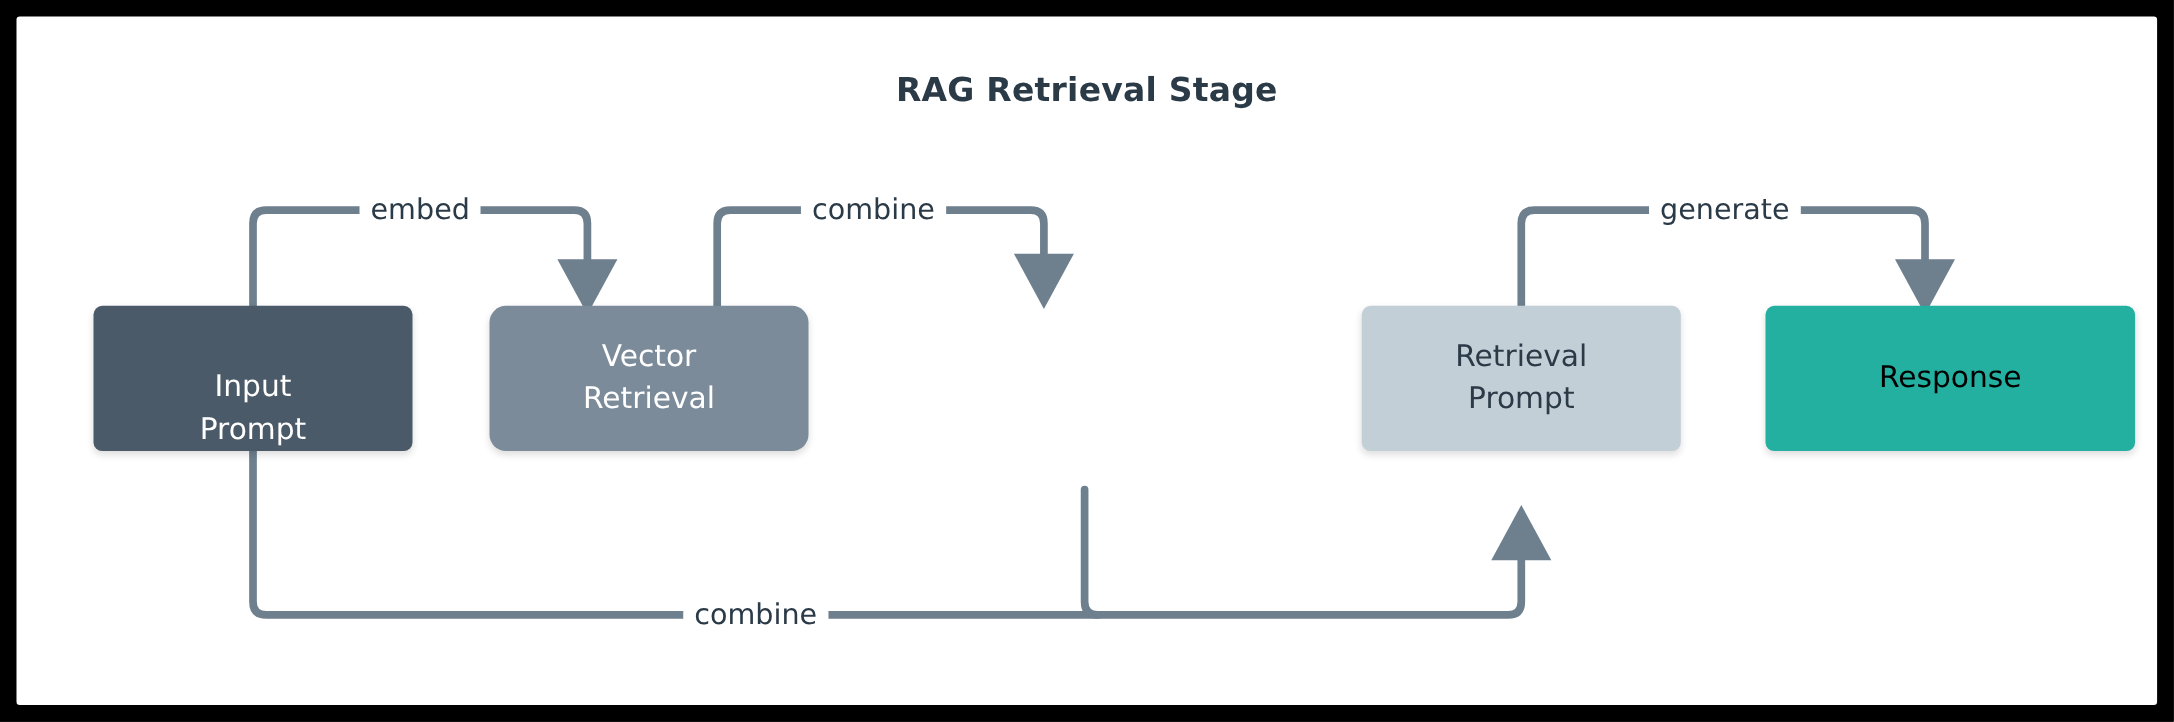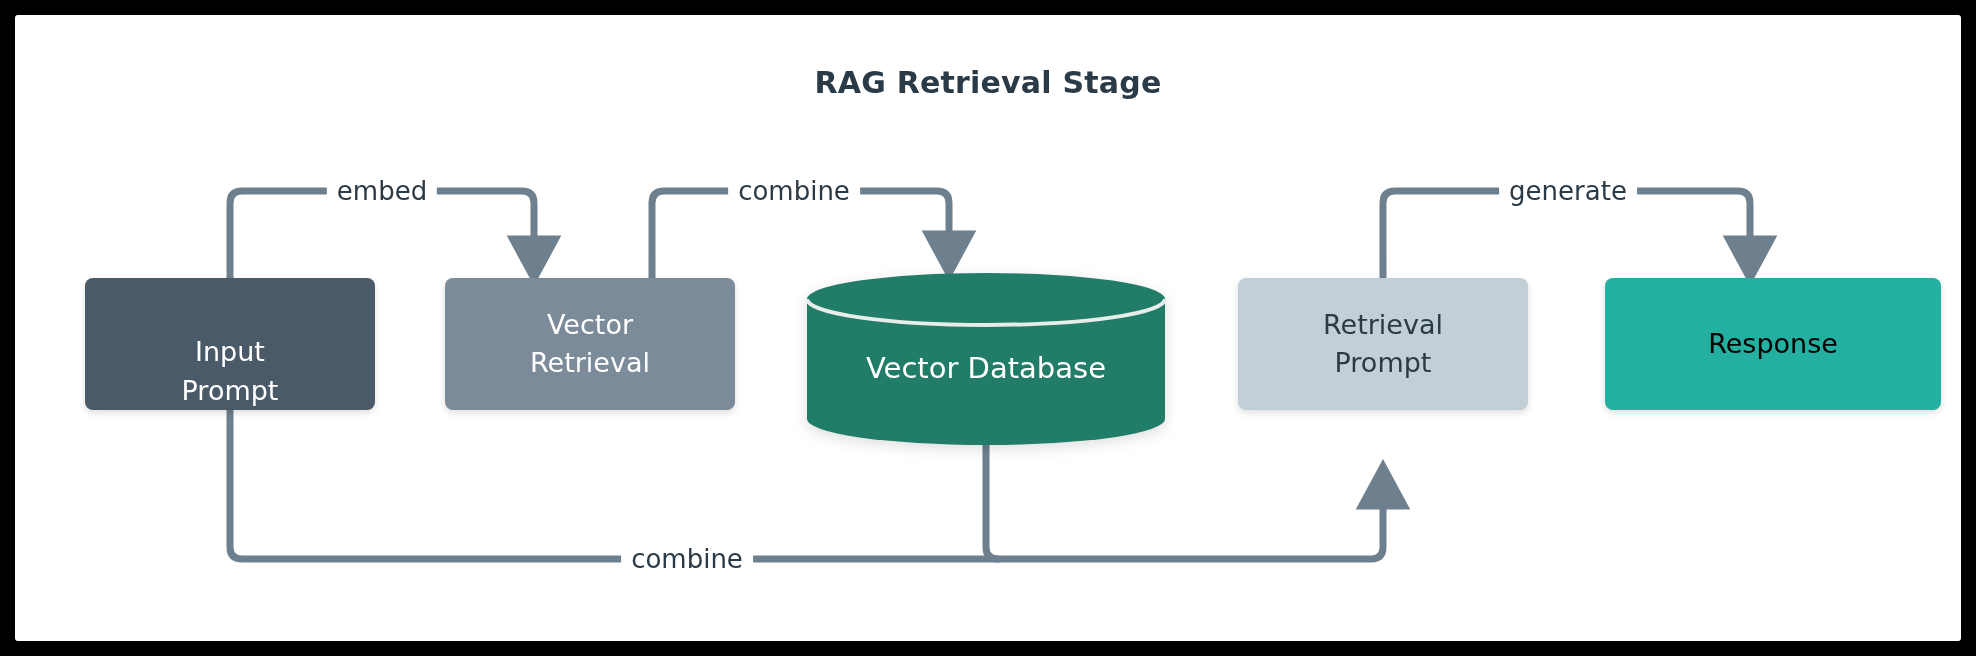--- a/index.html
+++ b/index.html
@@ -76,20 +76,21 @@
     width: 290px; height: 132px;
     background: #4b5a68;
     color: #ffffff;
     align-items: flex-end;
   }
   #node-embedding {
     left: 430px; top: 263px;
     width: 290px; height: 132px;
     background: #7c8b9a;
     color: #ffffff;
+    border-radius: 15px;
   }
   #node-enriched {
     left: 1223px; top: 263px;
     width: 290px; height: 132px;
     background: #c3cfd7;
     color: #2b3a47;
   }
   #node-response {
     left: 1590px; top: 263px;
     width: 336px; height: 132px;
@@ -181,31 +182,20 @@
       </div>
     </div>
 
     <div class="node" id="node-embedding">
       <div>
         <span>Vector</span><br>
         <span>Retrieval</span>
       </div>
     </div>
 
-    <div id="node-database">
-      <svg width="362" height="172" viewBox="0 0 362 172">
-
-        <path d="M2,26 L2,146 A179,26 0 0 0 360,146 L360,26 Z" fill="#227d68"></path>
-
-        <ellipse cx="181" cy="26" rx="179" ry="26" fill="#227d68"></ellipse>
-
-        <path d="M2,26 A179,26 0 0 0 360,26" fill="none" stroke="#e8edec" stroke-width="4"></path>
-      </svg>
-      <div id="db-label">Vector Database</div>
-    </div>
 
     <div class="node" id="node-enriched">
       <div>
         <span>Retrieval</span><br>
         <span>Prompt</span>
       </div>
     </div>
 
     <div class="node" id="node-response">
       <div>Response</div>

